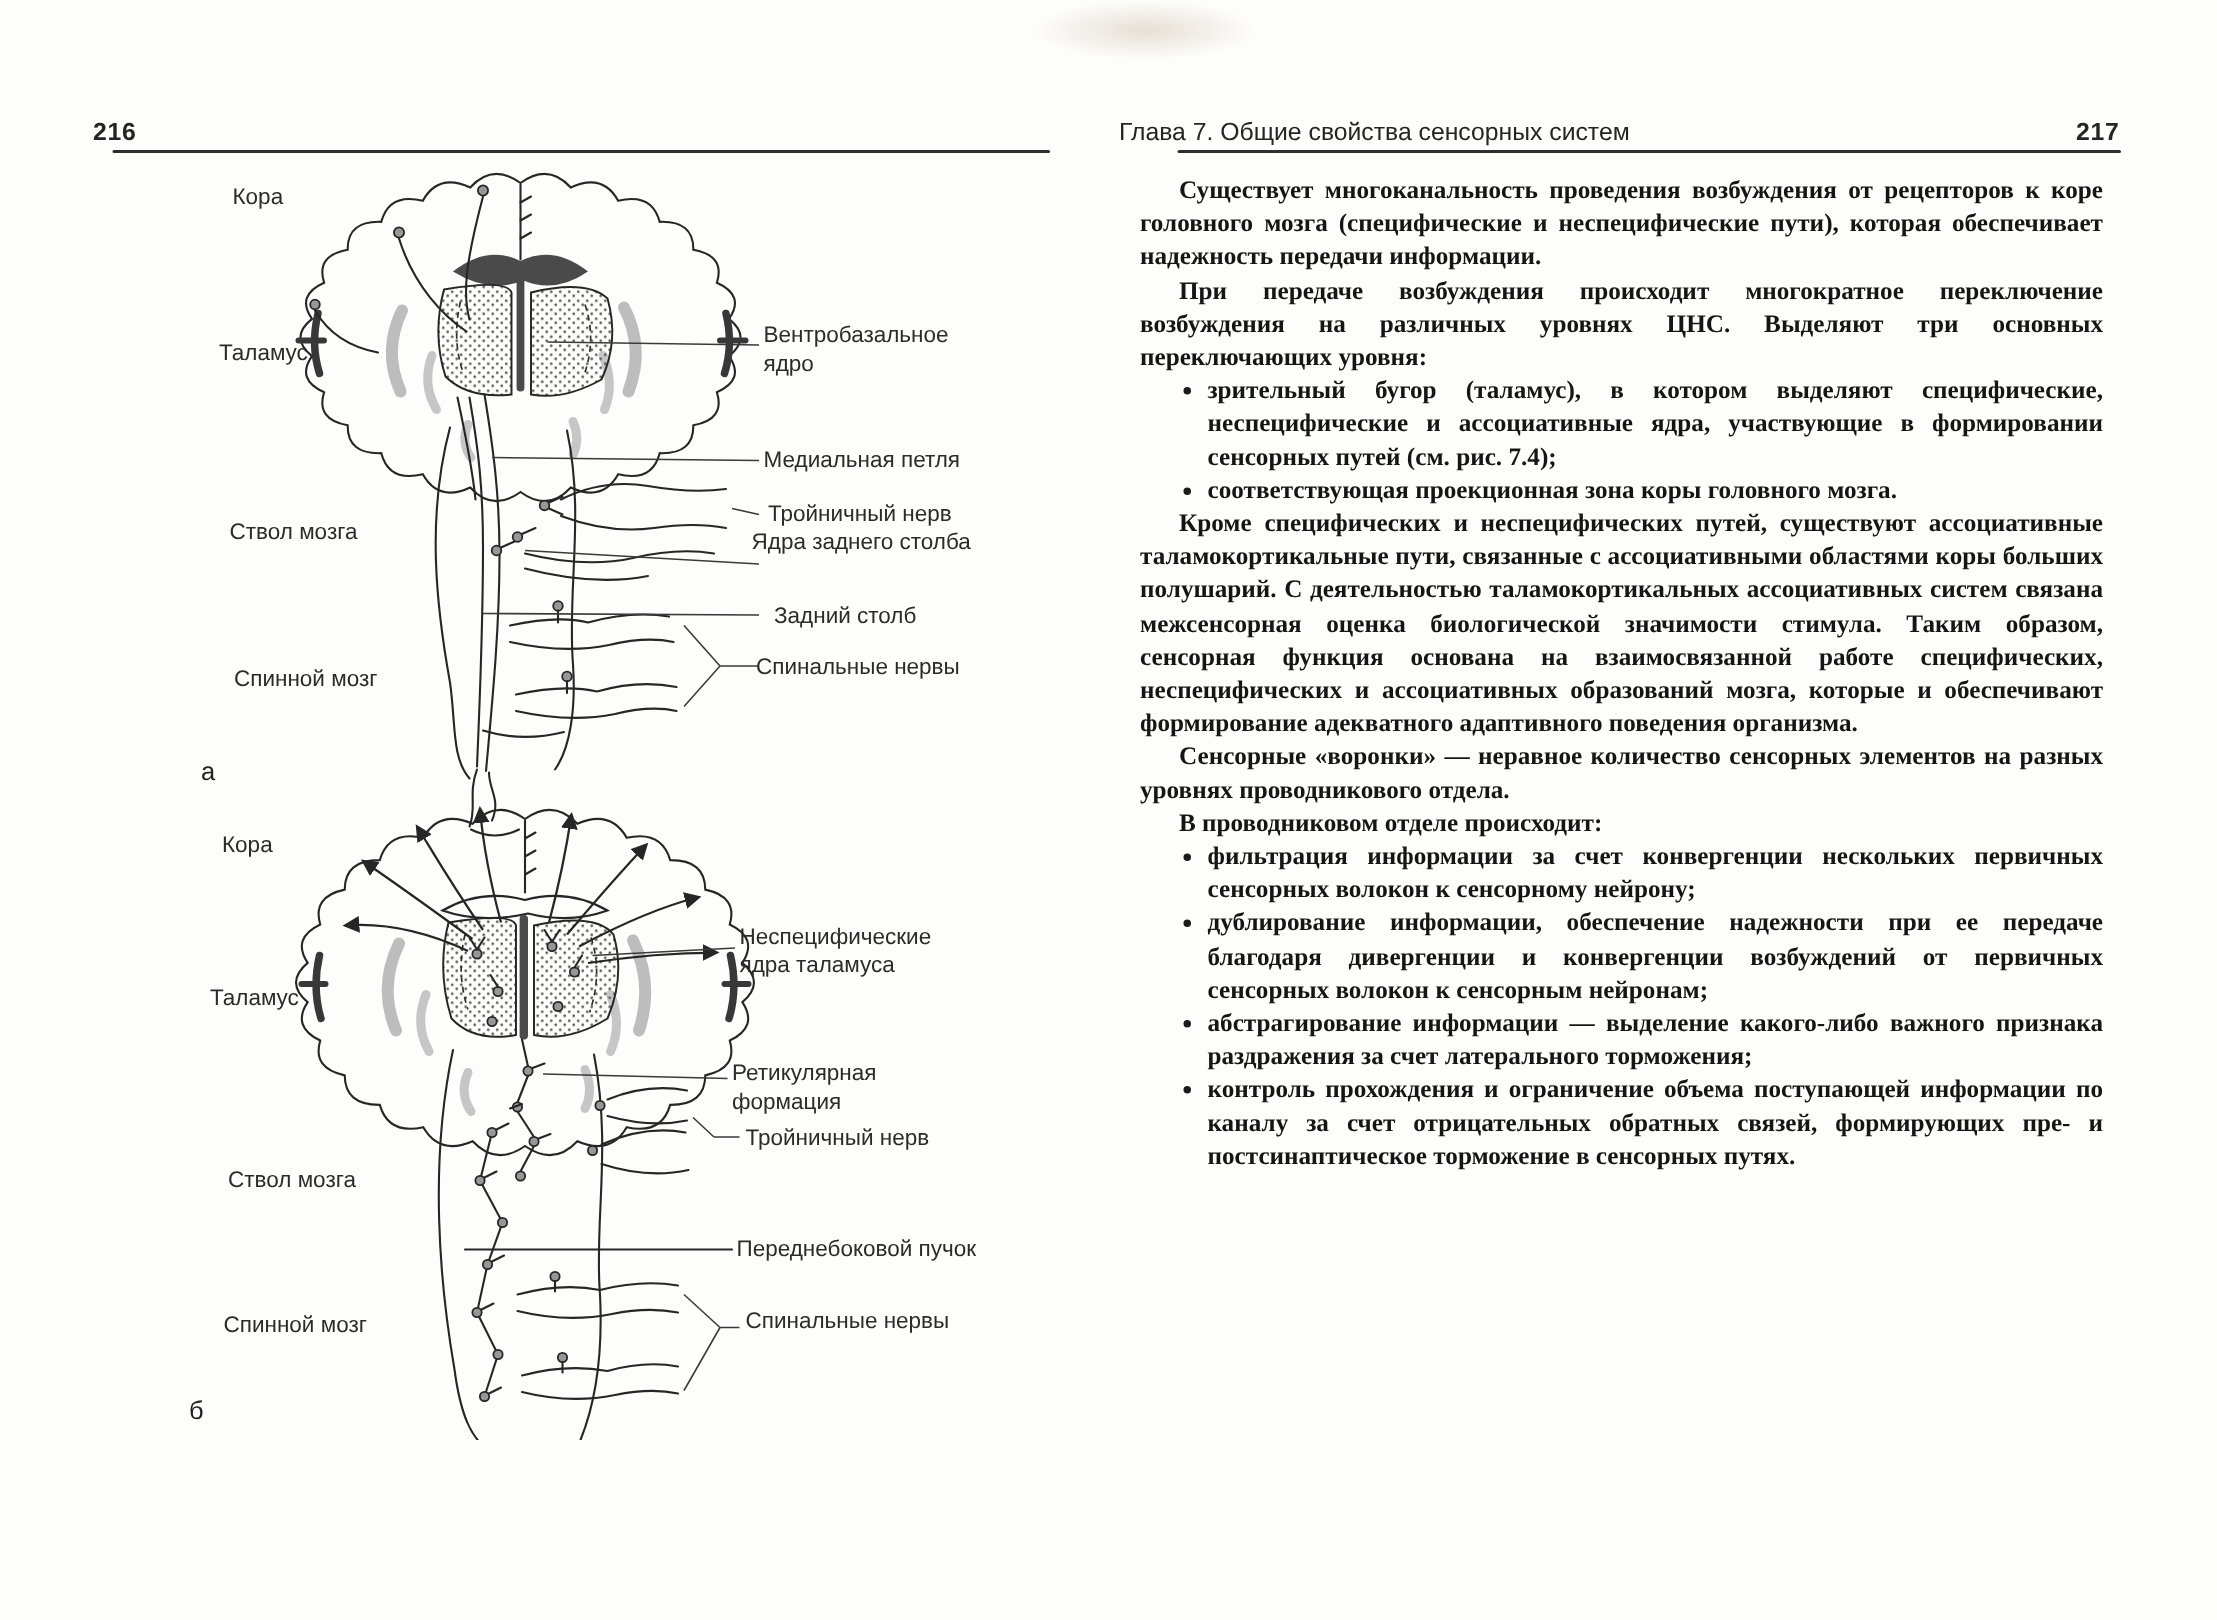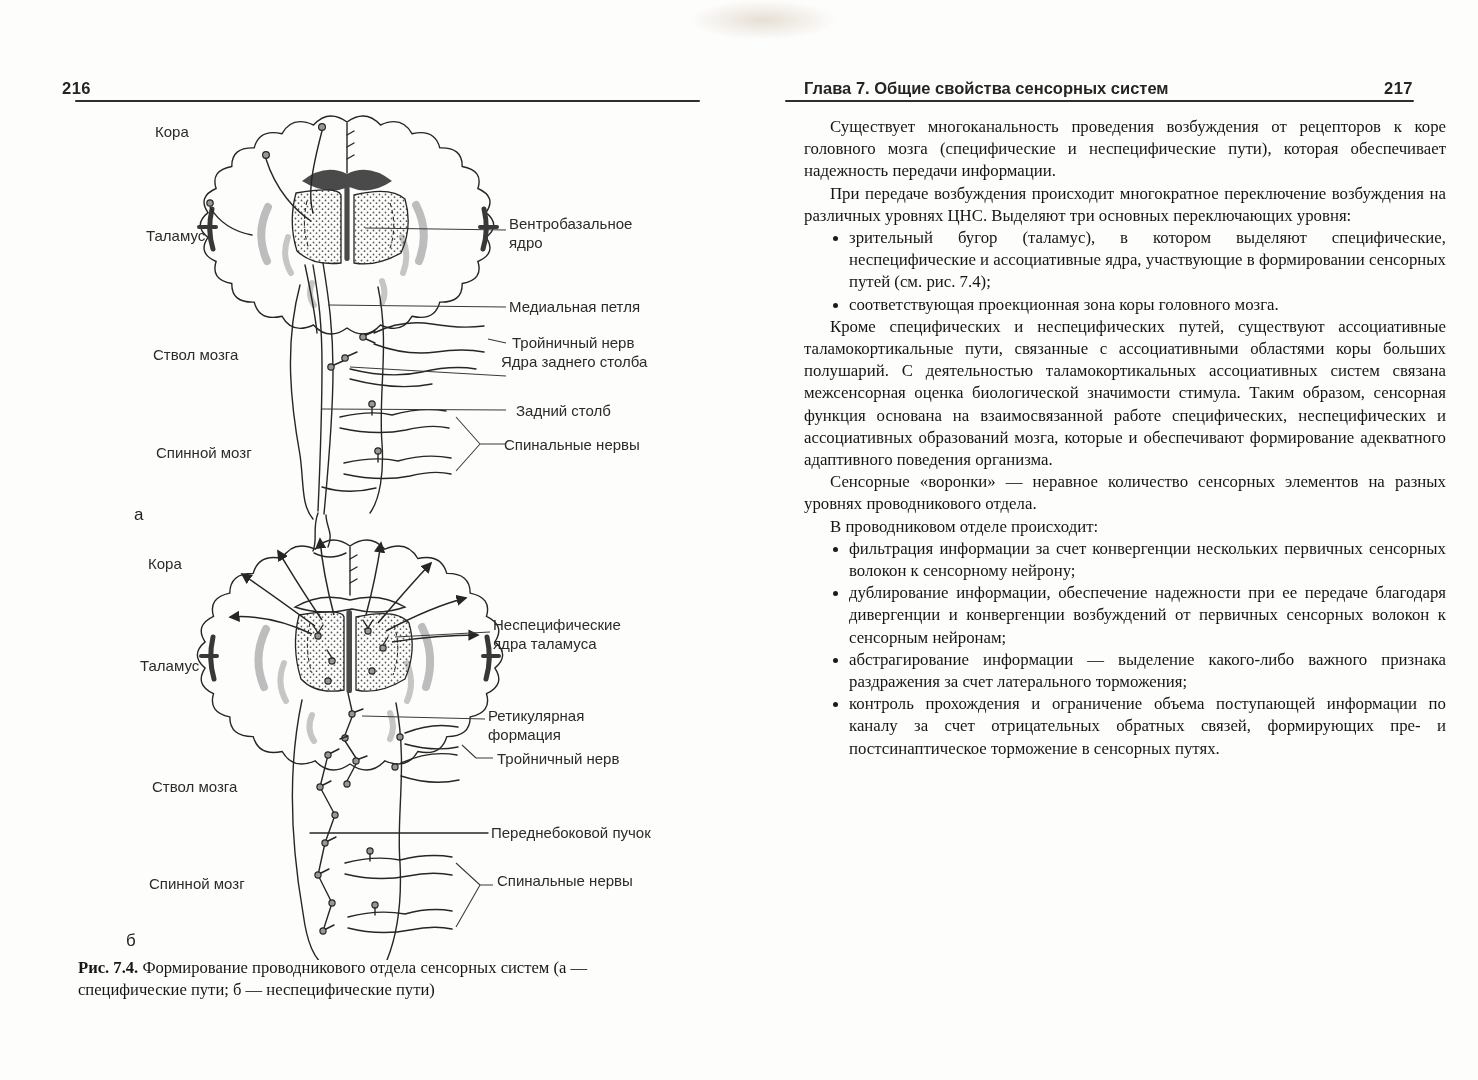--- a/index.html
+++ b/index.html
@@ -4,29 +4,29 @@
 <style>
   html,body{margin:0;padding:0;background:#e8e8e8;}
   .page{position:relative;width:1478px;height:1080px;background:#fdfdfc;overflow:hidden;
         font-family:"Liberation Sans",sans-serif;color:#1c1c1c;}
   .smudge{position:absolute;left:688px;top:0;width:150px;height:40px;
         background:radial-gradient(ellipse at center,rgba(203,186,164,.45),rgba(203,186,164,0) 70%);}
   .hdr{position:absolute;top:79px;font-size:16.5px;color:#242424;}
   .pgnum{font-weight:700;letter-spacing:.5px;}
   .lp-num{left:62px;}
   .lp-title{left:330px;width:370px;text-align:right;}
-  .rp-title{left:804px;font-weight:bold;}
+  .rp-title{left:746px;}
   .rp-num{left:1384px;}
   .rule{position:absolute;top:100px;height:2px;background:#2e2e2e;border-radius:1px;}
   .rule-l{left:75px;width:625px;}
   .rule-r{left:785px;width:629px;}
 
   
-  .rp-text{position:absolute;left:804px;top:116px;width:642px;
-        font-family:"Liberation Serif",serif;font-size:16.8px;line-height:22.2px;color:#151515;}
+  .rp-text{position:absolute;left:760px;top:116px;width:642px;
+        font-family:"Liberation Serif",serif;font-size:16.8px;line-height:22.2px;color:#151515;font-weight:bold;}
   .rp-text p{margin:0;text-indent:26px;text-align:justify;}
   .rp-text ul{list-style:none;margin:0;padding:0 0 0 28px;}
   .rp-text li{position:relative;padding-left:17px;text-align:justify;}
   .rp-text li::before{content:"";position:absolute;left:1px;top:9px;width:5px;height:5px;
         border-radius:50%;background:#1b1b1b;}
 
   
   .figure{position:absolute;left:60px;top:115px;width:690px;height:845px;}
   .figure svg{position:absolute;left:0;top:0;}
   .fig-label{position:absolute;font-size:15px;line-height:1.25;color:#2b2b2b;}
@@ -242,23 +242,20 @@
     <div class="fig-label" style="left:92px;top:663px">Ствол мозга</div>
     <div class="fig-label" style="left:89px;top:760px">Спинной мозг</div>
     <div class="fig-marker" style="left:66px;top:816px">б</div>
     <div class="fig-label" style="left:433px;top:501px;width:165px">Неспецифические ядра таламуса</div>
     <div class="fig-label" style="left:428px;top:592px;width:140px">Ретикулярная формация</div>
     <div class="fig-label" style="left:437px;top:635px">Тройничный нерв</div>
     <div class="fig-label" style="left:431px;top:709px">Переднебоковой пучок</div>
     <div class="fig-label" style="left:437px;top:757px">Спинальные нервы</div>
   </div>
 
-  <div class="caption">
-    <b>Рис. 7.4.</b><span> Формирование проводникового отдела сенсорных систем (а — специфические пути; б — неспецифические пути)</span>
-  </div>
 
   <div class="rp-text">
     <p>Существует многоканальность проведения возбуждения от рецепторов к коре головного мозга (специфические и неспецифические пути), которая обеспечивает надежность передачи информации.</p>
     <p>При передаче возбуждения происходит многократное переключение возбуждения на различных уровнях ЦНС. Выделяют три основных переключающих уровня:</p>
     <ul>
       <li>зрительный бугор (таламус), в котором выделяют специфические, неспецифические и ассоциативные ядра, участвующие в формировании сенсорных путей (см. рис. 7.4);</li>
       <li>соответствующая проекционная зона коры головного мозга.</li>
     </ul>
     <p>Кроме специфических и неспецифических путей, существуют ассоциативные таламокортикальные пути, связанные с ассоциативными областями коры больших полушарий. С деятельностью таламокортикальных ассоциативных систем связана межсенсорная оценка биологической значимости стимула. Таким образом, сенсорная функция основана на взаимосвязанной работе специфических, неспецифических и ассоциативных образований мозга, которые и обеспечивают формирование адекватного адаптивного поведения организма.</p>
     <p>Сенсорные «воронки» — неравное количество сенсорных элементов на разных уровнях проводникового отдела.</p>

